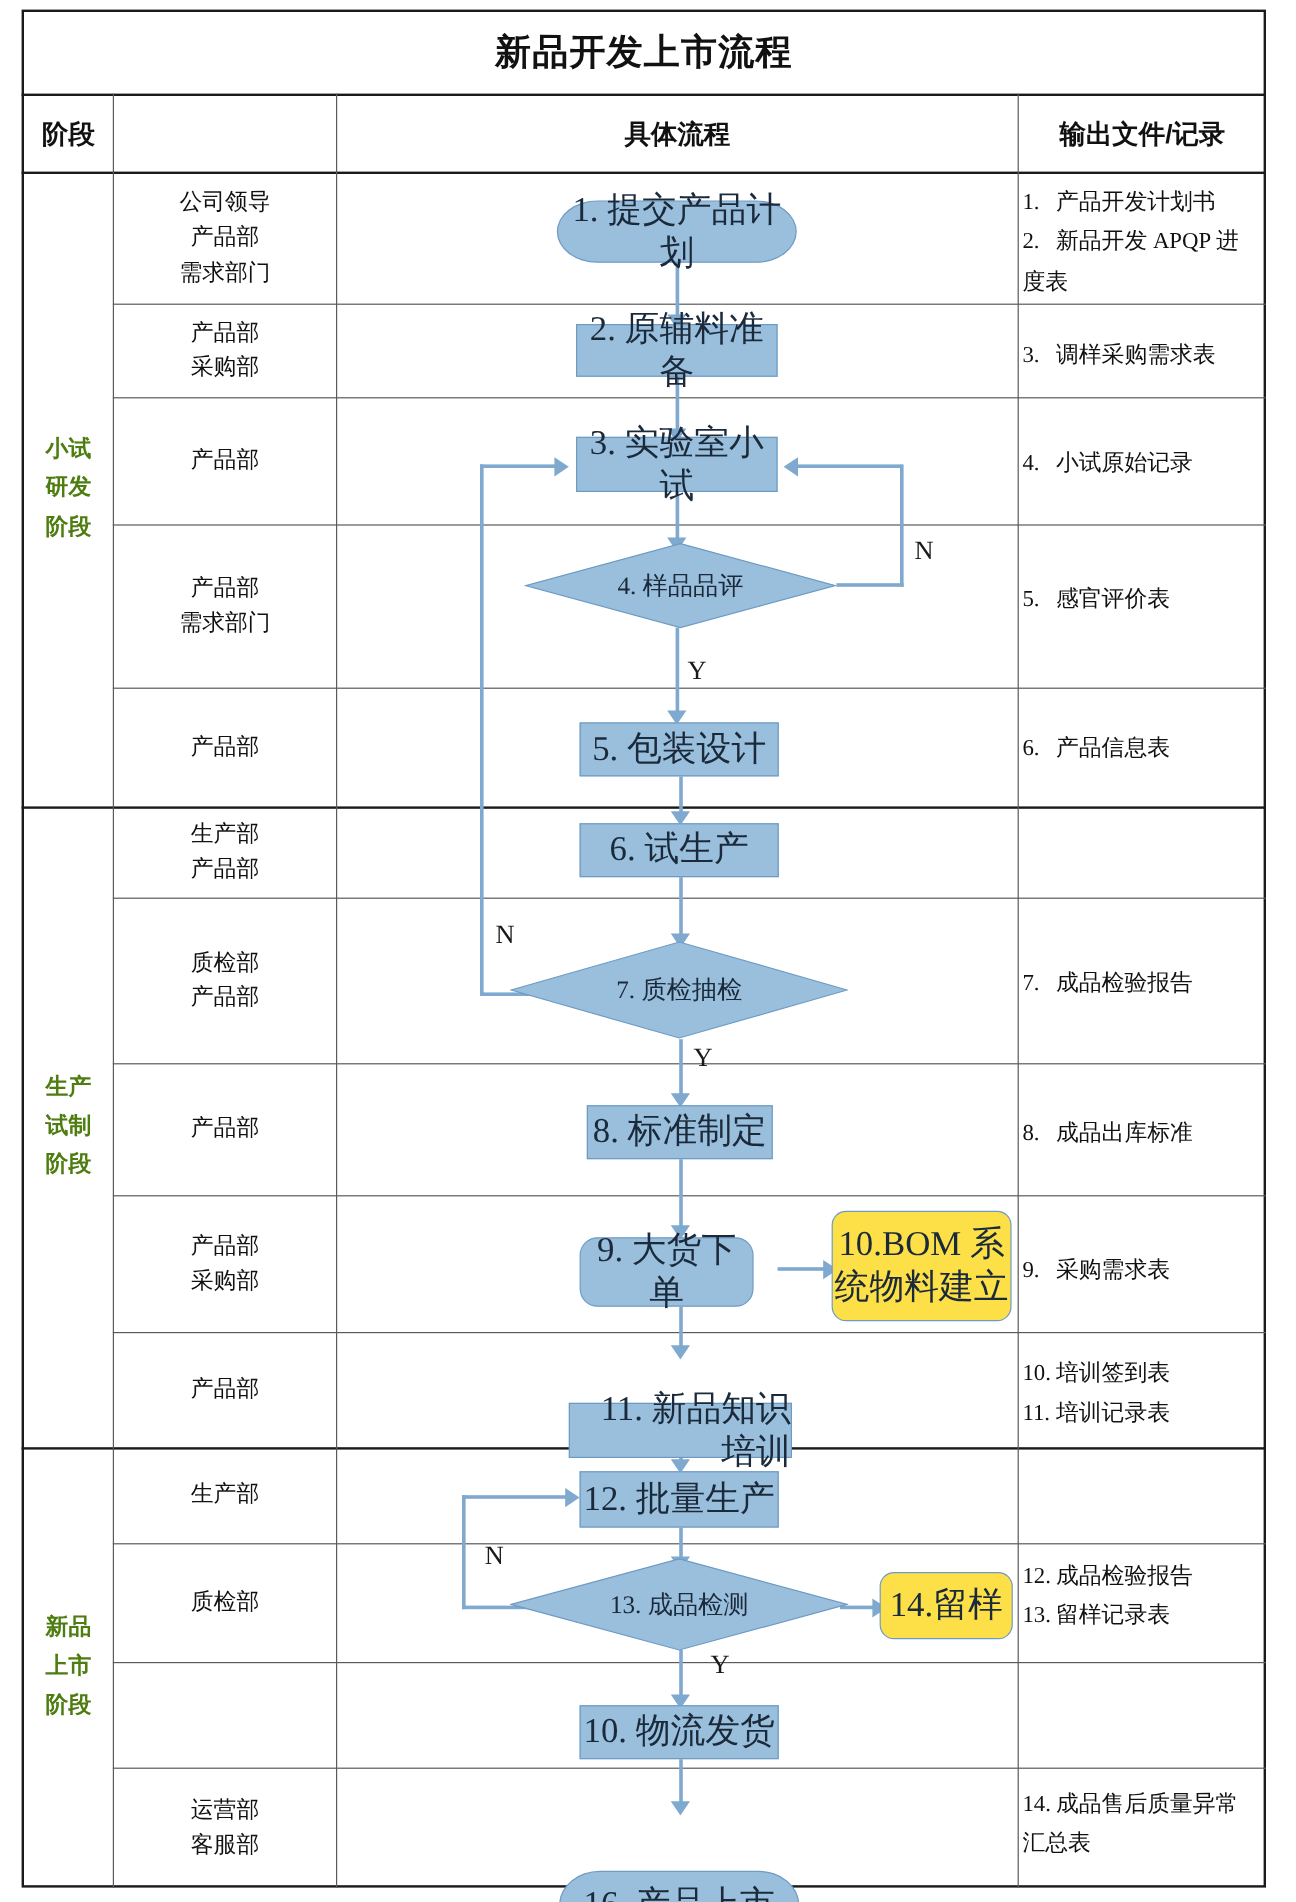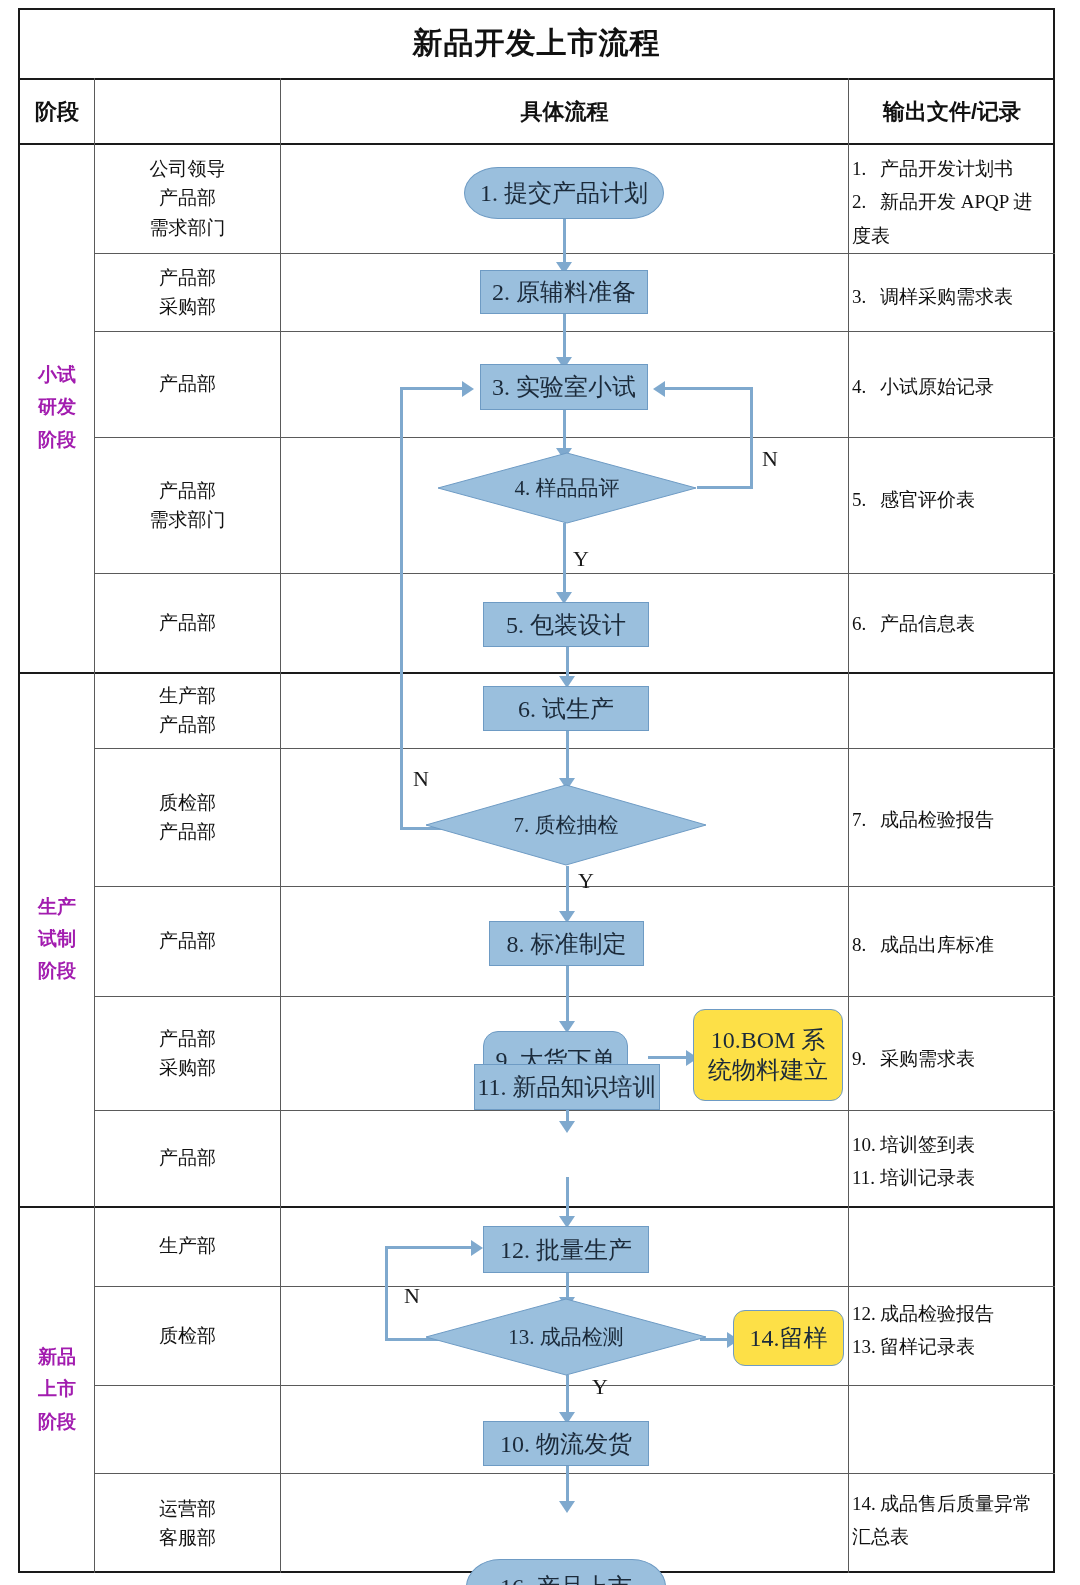--- a/index.html
+++ b/index.html
@@ -19,39 +19,39 @@
          font-weight:bold;font-size:30px;color:#111;letter-spacing:1px;}
 
   .colhead{position:absolute;display:flex;align-items:center;justify-content:center;
            font-family:"Liberation Sans","DejaVu Sans",sans-serif;
            font-weight:bold;font-size:22px;color:#111;}
 
   
   .stage{position:absolute;left:20px;width:74px;display:flex;flex-direction:column;
          align-items:center;justify-content:center;
          font-family:"Liberation Sans","DejaVu Sans",sans-serif;
-         font-weight:bold;font-size:19px;color:#a21caf;line-height:1.7;text-align:center;}
+         font-weight:bold;font-size:19px;color:#4d7c0f;line-height:1.7;text-align:center;}
 
   
   .dept{position:absolute;left:96px;width:183px;display:flex;flex-direction:column;
         align-items:center;justify-content:center;
         font-family:"Liberation Sans","DejaVu Sans",sans-serif;
         font-size:19px;color:#111;line-height:1.55;text-align:center;}
 
   
   .out{position:absolute;left:852px;width:200px;
        font-size:19px;color:#111;line-height:1.75;}
   .out .ln{display:flex;}
   .out .num{min-width:28px;flex:0 0 auto;}
   .out .txt{flex:1 1 auto;}
   .out .cont{display:block;}
 
   
   .shape{position:absolute;box-sizing:border-box;display:flex;align-items:center;
-         justify-content:center;text-align:center;color:#1b2a3a;font-size:24px;
+         justify-content:center;text-align:center;color:#1b2a3a;font-size:29px;
          line-height:1.25;}
   .rect{background:#9ABFDD;border:1px solid #6E9BC4;}
   .round-sm{background:#fde047;border:1px solid #6E9BC4;border-radius:12px;}
   .term{background:#9ABFDD;border:1px solid #6E9BC4;border-radius:34px/50%;}
 
   .diamond{position:absolute;}
   .diamond > svg{position:absolute;left:0;top:0;}
   .diamond .dlabel{position:absolute;left:0;top:0;width:100%;height:100%;
       display:flex;align-items:center;justify-content:center;color:#1b2a3a;font-size:21px;}
 
@@ -336,21 +336,21 @@
 
   <div class="shape rect" style="left:489px;top:921px;width:155px;height:45px;">8. 标准制定</div>
 
   <div class="shape rect" style="left:483px;top:1031px;width:145px;height:58px;border-radius:15px;">9. 大货下单</div>
 
   <div class="shape round-sm" style="left:693px;top:1009px;width:150px;height:92px;flex-direction:column;">
     <span>10.BOM 系</span>
     <span>统物料建立</span>
   </div>
 
-  <div class="shape rect" style="left:474px;top:1064px;width:186px;height:46px;">11. 新品知识培训</div>
+  <div class="shape rect" style="left:474px;top:1169px;width:186px;height:46px;text-align:right;">11. 新品知识培训</div>
 
   <div class="shape rect" style="left:483px;top:1226px;width:166px;height:47px;">12. 批量生产</div>
 
   <div class="diamond" style="left:425px;top:1298px;width:282px;height:78px;">
     <svg width="282" height="78" viewBox="0 0 282 78">
       <polygon points="141,1 281,39 141,77 1,39" fill="#9ABFDD" stroke="#6E9BC4" stroke-width="1"></polygon>
     </svg>
     <div class="dlabel">13. 成品检测</div>
   </div>
 

